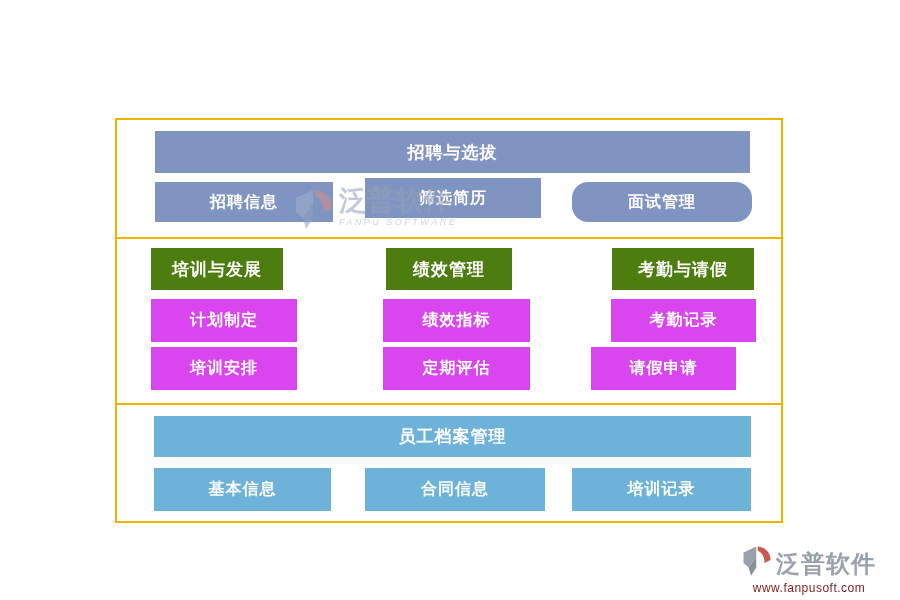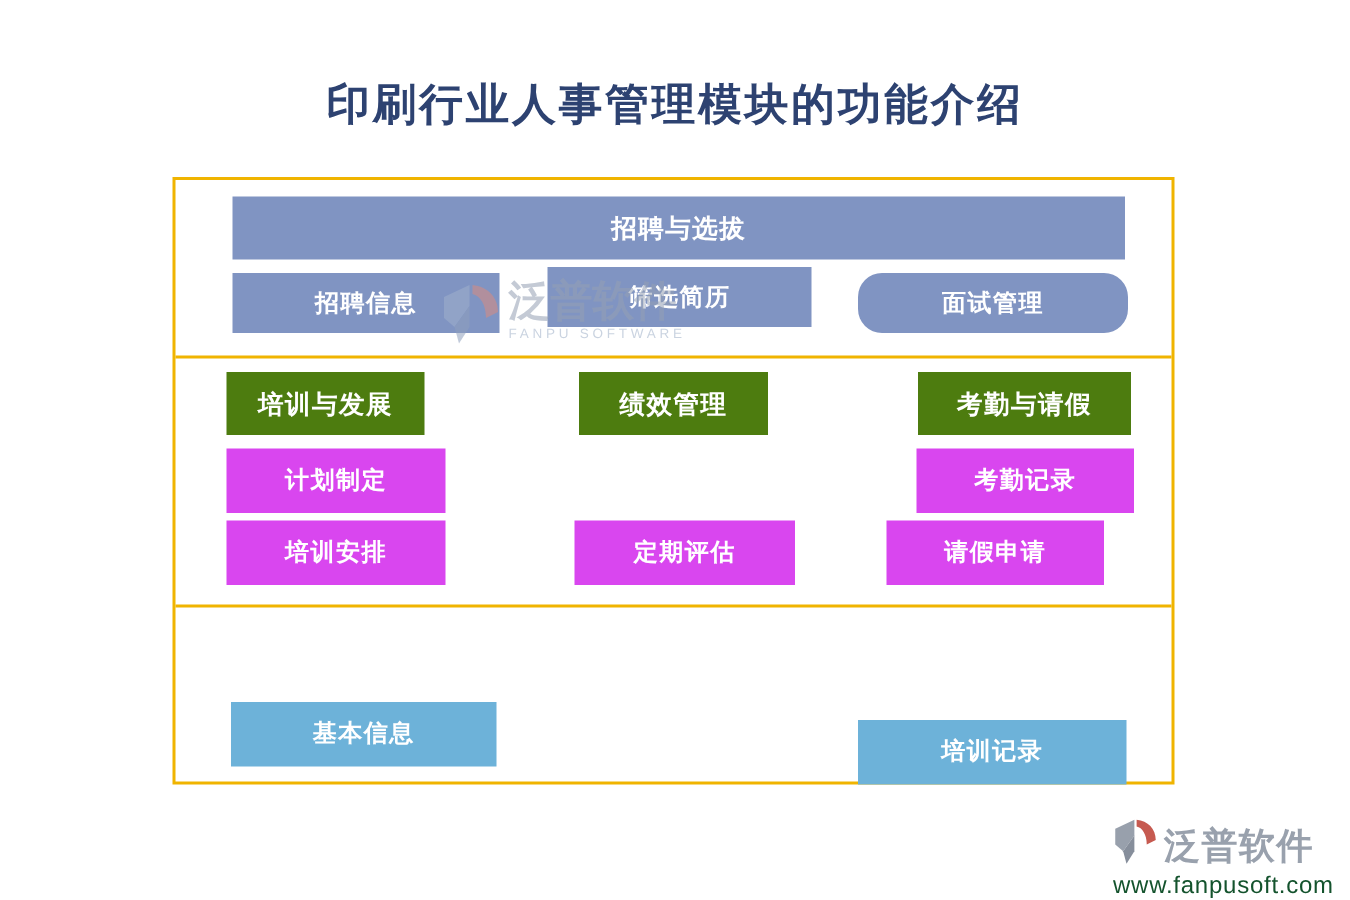--- a/index.html
+++ b/index.html
@@ -38,64 +38,66 @@
   .m-a2{left:266px;top:60px;width:147px;height:43px;}
   .m-a3{left:494px;top:60px;width:145px;height:43px;}
   .m-b1{left:34px;top:108px;width:146px;height:43px;}
   .m-b2{left:266px;top:108px;width:147px;height:43px;}
   .m-b3{left:474px;top:108px;width:145px;height:43px;}
 
   
   .e-head{left:37px;top:11px;width:597px;height:41px;}
   .e-i1{left:37px;top:63px;width:177px;height:43px;}
   .e-i2{left:248px;top:63px;width:180px;height:43px;}
-  .e-i3{left:455px;top:63px;width:179px;height:43px;margin-top:12px;}
+  .e-i3{left:455px;top:63px;width:179px;height:43px;}
 
   
   .wm-center{position:absolute;left:294px;top:186px;display:flex;align-items:flex-start;
              gap:5px;opacity:.55;z-index:5;pointer-events:none;}
   .wm-center .brand{font-size:28px;font-weight:bold;color:#94a0b4;line-height:30px;}
-  .wm-center .sub{font-size:9px;color:#9fb0c8;letter-spacing:2.5px;margin-top:1px;}
+  .wm-center .sub{font-size:9px;color:#9fb0c8;letter-spacing:2.5px;margin-top:1px;font-style:italic;}
 
   .wm-corner{position:absolute;left:742px;top:544px;z-index:5;pointer-events:none;}
   .wm-corner .row{display:flex;align-items:center;gap:4px;}
   .wm-corner .brand{font-size:24px;font-weight:bold;color:#99a1ad;letter-spacing:1px;}
-  .wm-corner .url{font-size:16px;color:#14532d;letter-spacing:.5px;margin-top:-2px;text-align:right;}
+  .wm-corner .url{font-size:12px;color:#7f1d1d;letter-spacing:.5px;margin-top:-2px;text-align:center;}
 </style>
 </head>
 <body>
 
 <div class="page">
 
-  <div class="title">印刷行业人事管理模块的功能介绍</div>
 
   <div class="frame">
 
     <div class="section sec-recruitment">
       <div class="node blue hdr r-head">招聘与选拔</div>
       <div class="node blue itm r-i1">招聘信息</div>
       <div class="node blue itm r-i2">筛选简历</div>
       <div class="node blue itm r-i3">面试管理</div>
     </div>
 
     <div class="section sec-middle">
       <div class="node pink hdr m-h1">培训与发展</div>
       <div class="node pink hdr m-h2">绩效管理</div>
       <div class="node pink hdr m-h3">考勤与请假</div>
 
       <div class="node green itm m-a1">计划制定</div>
+      <div class="node green itm m-a2">绩效指标</div>
       <div class="node green itm m-a3">考勤记录</div>
 
       <div class="node green itm m-b1">培训安排</div>
       <div class="node green itm m-b2">定期评估</div>
       <div class="node green itm m-b3">请假申请</div>
     </div>
 
     <div class="section sec-employee">
+      <div class="node sky hdr e-head">员工档案管理</div>
       <div class="node sky itm e-i1">基本信息</div>
+      <div class="node sky itm e-i2">合同信息</div>
       <div class="node sky itm e-i3">培训记录</div>
     </div>
 
   </div>
 
   <div class="wm-center">
     <span>
       <svg width="40" height="48" viewBox="0 0 40 44">
         <polygon points="19,2 19,16 9,30 2,24 2,10" fill="#9fb0cc"></polygon>
         <polygon points="9,30 19,16 19,30 12,41" fill="#8fa0bd"></polygon>

